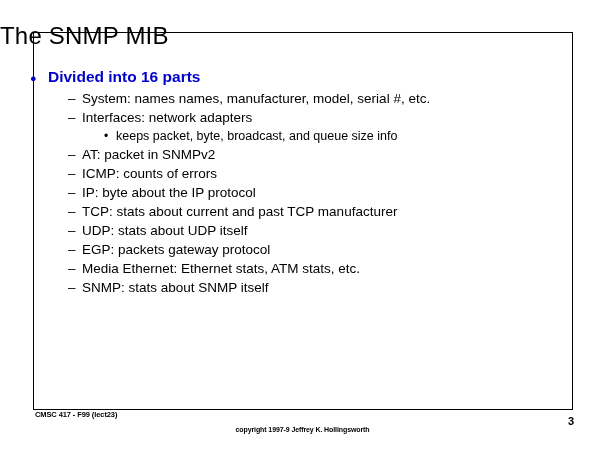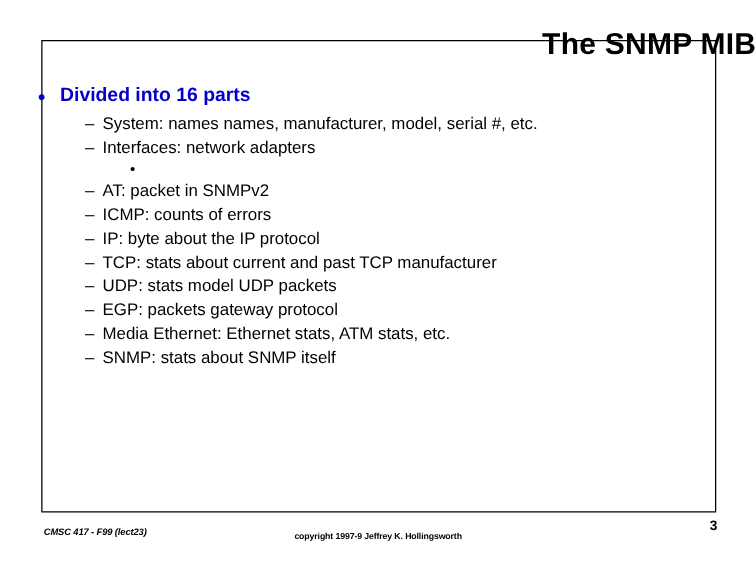--- a/index.html
+++ b/index.html
@@ -30,23 +30,23 @@
     height: 378px;
     border: 1px solid #000000;
     box-sizing: border-box;
     background: #ffffff;
   }
   .title {
     position: absolute;
     left: 0;
     top: 22px;
     width: 100%;
-    text-align: right;
+    text-align: left;
     font-size: 24px;
-    font-weight: bold;
+    font-weight: normal;
     color: #000000;
     letter-spacing: 0.2px;
   }
   .body {
     position: absolute;
     left: 30px;
     top: 68px;
     right: 12px;
   }
   .lvl1 {
@@ -91,26 +91,25 @@
     flex: 0 0 12px;
     font-size: 12px;
     line-height: 1;
   }
   .lvl-text {
     flex: 1 1 auto;
   }
   .footer-left {
     position: absolute;
     left: 35px;
-    top: 421px;
+    top: 410px;
     font-size: 7.5px;
     font-weight: bold;
     color: #000000;
     letter-spacing: -0.1px;
-    font-style: italic;
   }
   .footer-center {
     position: absolute;
     left: 0;
     top: 426px;
     width: 100%;
     text-align: center;
     font-size: 7px;
     font-weight: bold;
     color: #000000;
@@ -145,20 +144,21 @@
       <span class="lvl-text">System: names names, manufacturer, model, serial #, etc.</span>
     </div>
 
     <div class="lvl2">
       <span class="bullet">–</span>
       <span class="lvl-text">Interfaces: network adapters</span>
     </div>
 
     <div class="lvl3">
       <span class="bullet">•</span>
+      <span class="lvl-text">keeps packet, byte, broadcast, and queue size info</span>
     </div>
 
     <div class="lvl2">
       <span class="bullet">–</span>
       <span class="lvl-text">AT: packet in SNMPv2</span>
     </div>
 
     <div class="lvl2">
       <span class="bullet">–</span>
       <span class="lvl-text">ICMP: counts of errors</span>
@@ -169,21 +169,21 @@
       <span class="lvl-text">IP: byte about the IP protocol</span>
     </div>
 
     <div class="lvl2">
       <span class="bullet">–</span>
       <span class="lvl-text">TCP: stats about current and past TCP manufacturer</span>
     </div>
 
     <div class="lvl2">
       <span class="bullet">–</span>
-      <span class="lvl-text">UDP: stats model UDP packets</span>
+      <span class="lvl-text">UDP: stats about UDP itself</span>
     </div>
 
     <div class="lvl2">
       <span class="bullet">–</span>
       <span class="lvl-text">EGP: packets gateway protocol</span>
     </div>
 
     <div class="lvl2">
       <span class="bullet">–</span>
       <span class="lvl-text">Media Ethernet: Ethernet stats, ATM stats, etc.</span>

